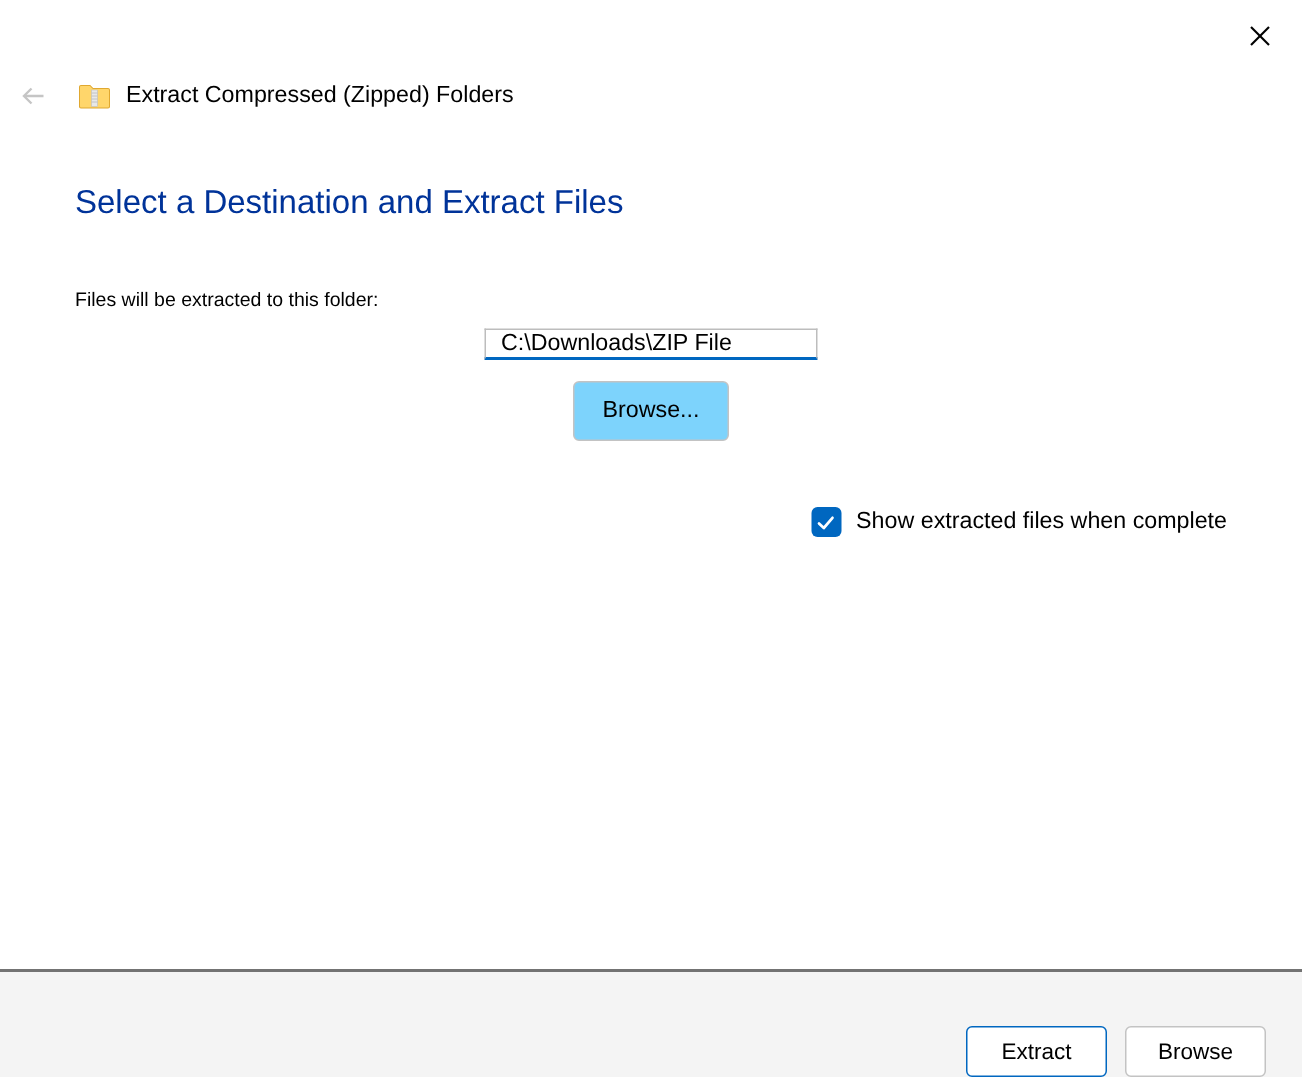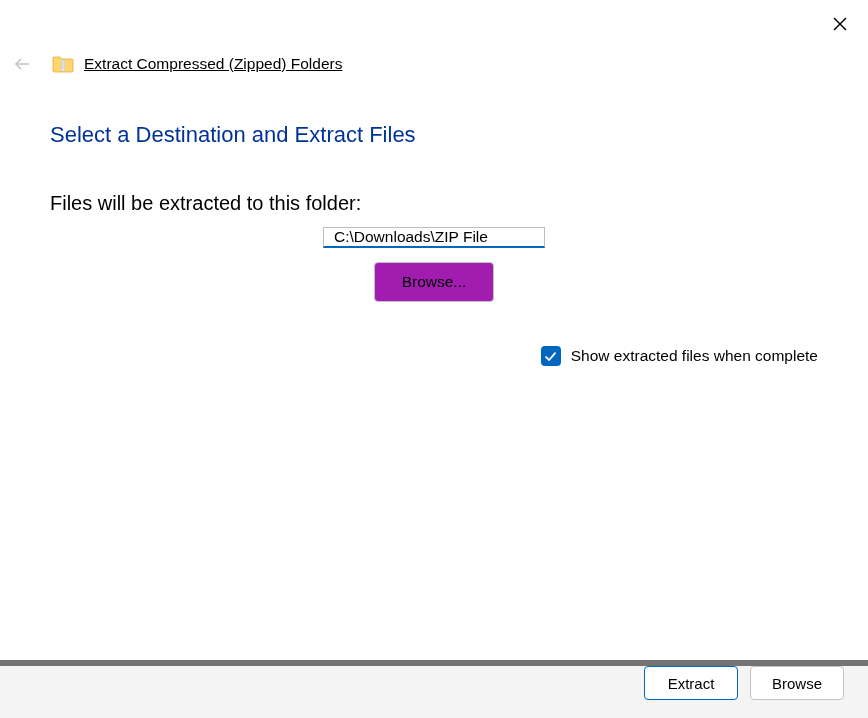--- a/index.html
+++ b/index.html
@@ -47,37 +47,36 @@
       margin-left: 8px;
       width: 22px;
       height: 18px;
       display: flex;
       align-items: center;
       justify-content: center;
     }
     .window-title {
       font-size: 15.5px;
       color: #000;
-      text-decoration: underline;
     }
 
     .content {
       position: absolute;
       top: 122px;
       left: 50px;
       right: 50px;
     }
     .heading {
       font-size: 22px;
       color: #003399;
       font-weight: 400;
       margin-bottom: 44px;
     }
     .field-label {
-      font-size: 20px;
+      font-size: 13px;
       color: #000;
       margin-bottom: 12px;
     }
     .path-row {
       display: flex;
       align-items: center;
       gap: 14px;
       margin-bottom: 44px;
       flex-direction: column;
     }
@@ -87,24 +86,24 @@
       border: 1px solid #bdbdbd;
       border-bottom: 2px solid #0067c0;
       padding: 0 10px;
       font-size: 15.5px;
       font-family: inherit;
       color: #000;
       outline: none;
       background: #fff;
     }
     .browse-btn {
-      width: 120px;
+      width: 104px;
       height: 40px;
       border: 1px solid #c3c3c3;
-      background: #a21caf;
+      background: #7dd3fc;
       border-radius: 4px;
       font-size: 15.5px;
       font-family: inherit;
       cursor: pointer;
     }
     .checkbox-row {
       display: flex;
       align-items: center;
       gap: 10px;
       justify-content: flex-end;
@@ -123,25 +122,25 @@
     .checkbox-label {
       font-size: 15.5px;
       color: #000;
     }
 
     .footer {
       position: absolute;
       bottom: 0;
       left: 0;
       right: 0;
-      height: 58px;
+      height: 72px;
       background: #f4f4f4;
-      border-top: 6px solid #737373;
-      display: flex;
-      align-items: flex-start;
+      border-top: 2px solid #737373;
+      display: flex;
+      align-items: flex-end;
       justify-content: flex-end;
       padding-right: 24px;
       gap: 12px;
     }
     .footer-btn {
       width: 94px;
       height: 34px;
       border: 1px solid #c3c3c3;
       background: #ffffff;
       border-radius: 4px;

